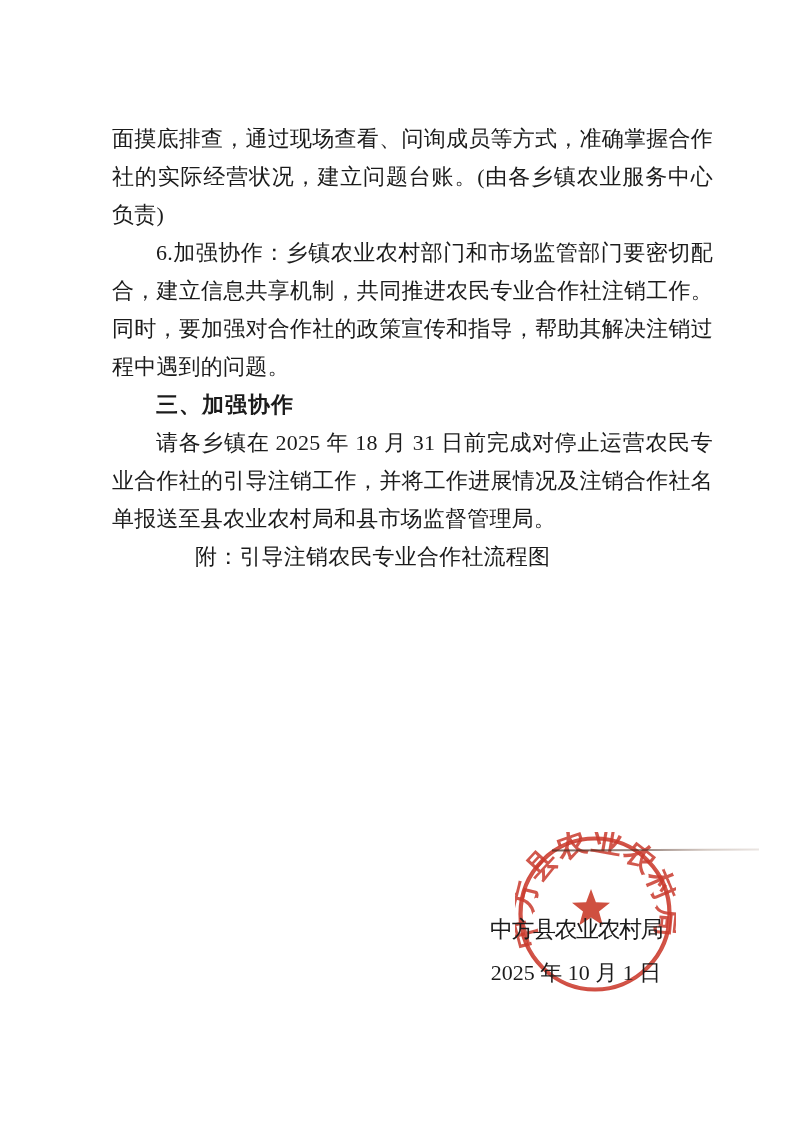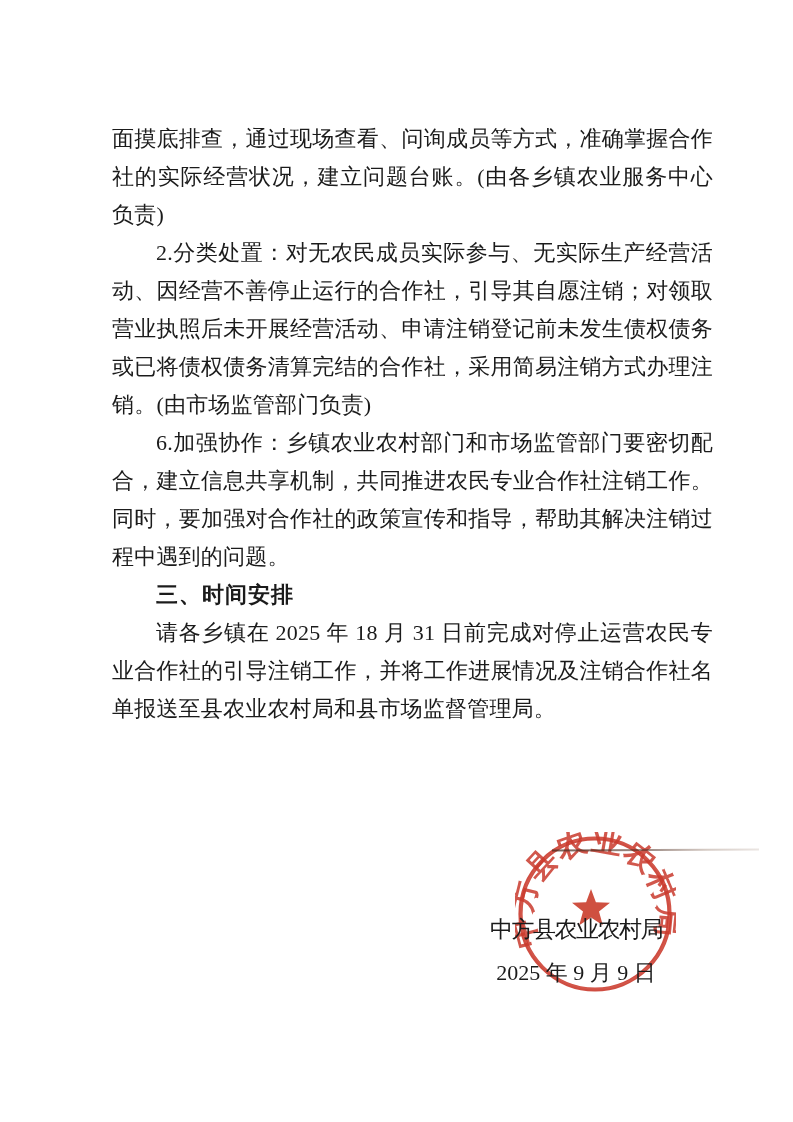--- a/index.html
+++ b/index.html
@@ -96,39 +96,39 @@
     transform: rotate(-0.3deg);
   }
 </style>
 </head>
 <body>
 
 <div class="page">
 
   <div class="body-text">
     <p>面摸底排查，通过现场查看、问询成员等方式，准确掌握合作社的实际经营状况，建立问题台账。(由各乡镇农业服务中心负责)</p>
-    <p class="para-indent">2.分类处置：对无农民成员实际参与、无实际生产经营活动、因经营不善停止运行的合作社，引导其自愿注销；对领取营业执照后未开展经营活动、申请注销登记前未发生债权债务或已将债权债务清算完结的合作社，采用简易注销方式办理注销。(由市场监管部门负责)</p>
     <p class="para-indent">6.加强协作：乡镇农业农村部门和市场监管部门要密切配合，建立信息共享机制，共同推进农民专业合作社注销工作。同时，要加强对合作社的政策宣传和指导，帮助其解决注销过程中遇到的问题。</p>
-    <p class="section-heading">三、时间安排</p>
+    <p class="section-heading">三、加强协作</p>
     <p class="para-indent">请各乡镇在 2025 年 18 月 31 日前完成对停止运营农民专业合作社的引导注销工作，并将工作进展情况及注销合作社名单报送至县农业农村局和县市场监督管理局。</p>
+    <p class="attachment-line">附：引导注销农民专业合作社流程图</p>
   </div>
 
   <svg class="seal" viewBox="0 0 161 160">
 
     <ellipse cx="80" cy="82" rx="74.5" ry="75.5" fill="none" stroke="#c5291b" stroke-width="4.2" opacity="0.9"></ellipse>
     <ellipse cx="80.8" cy="81.4" rx="74.5" ry="75.5" fill="none" stroke="#d8594a" stroke-width="1.6" opacity="0.35"></ellipse>
 
     <polygon points="76,57 80.9,70.2 95,70.8 84,79.6 87.8,93.2 76,85.4 64.2,93.2 68,79.6 57,70.8 71.1,70.2" fill="#c5301d" opacity="0.92"></polygon>
 
     <defs>
       <path id="sealTextArc" d="M 26.6 115.4 A 63 63 0 1 1 133.4 115.4" fill="none"></path>
     </defs>
     <text font-size="30" font-weight="bold" fill="#c5291b" opacity="0.85" font-family="Liberation Serif, DejaVu Serif, serif">
       <textPath href="#sealTextArc" startOffset="4" textLength="250" lengthAdjust="spacing">中方县农业农村局</textPath>
     </text>
   </svg>
 
   <div class="scan-line"></div>
 
   <div class="sign-block org-line">中方县农业农村局</div>
-  <div class="sign-block date-line">2025 年 9 月 9 日</div>
+  <div class="sign-block date-line">2025 年 10 月 1 日</div>
 
 </div>
 
 </body></html>

